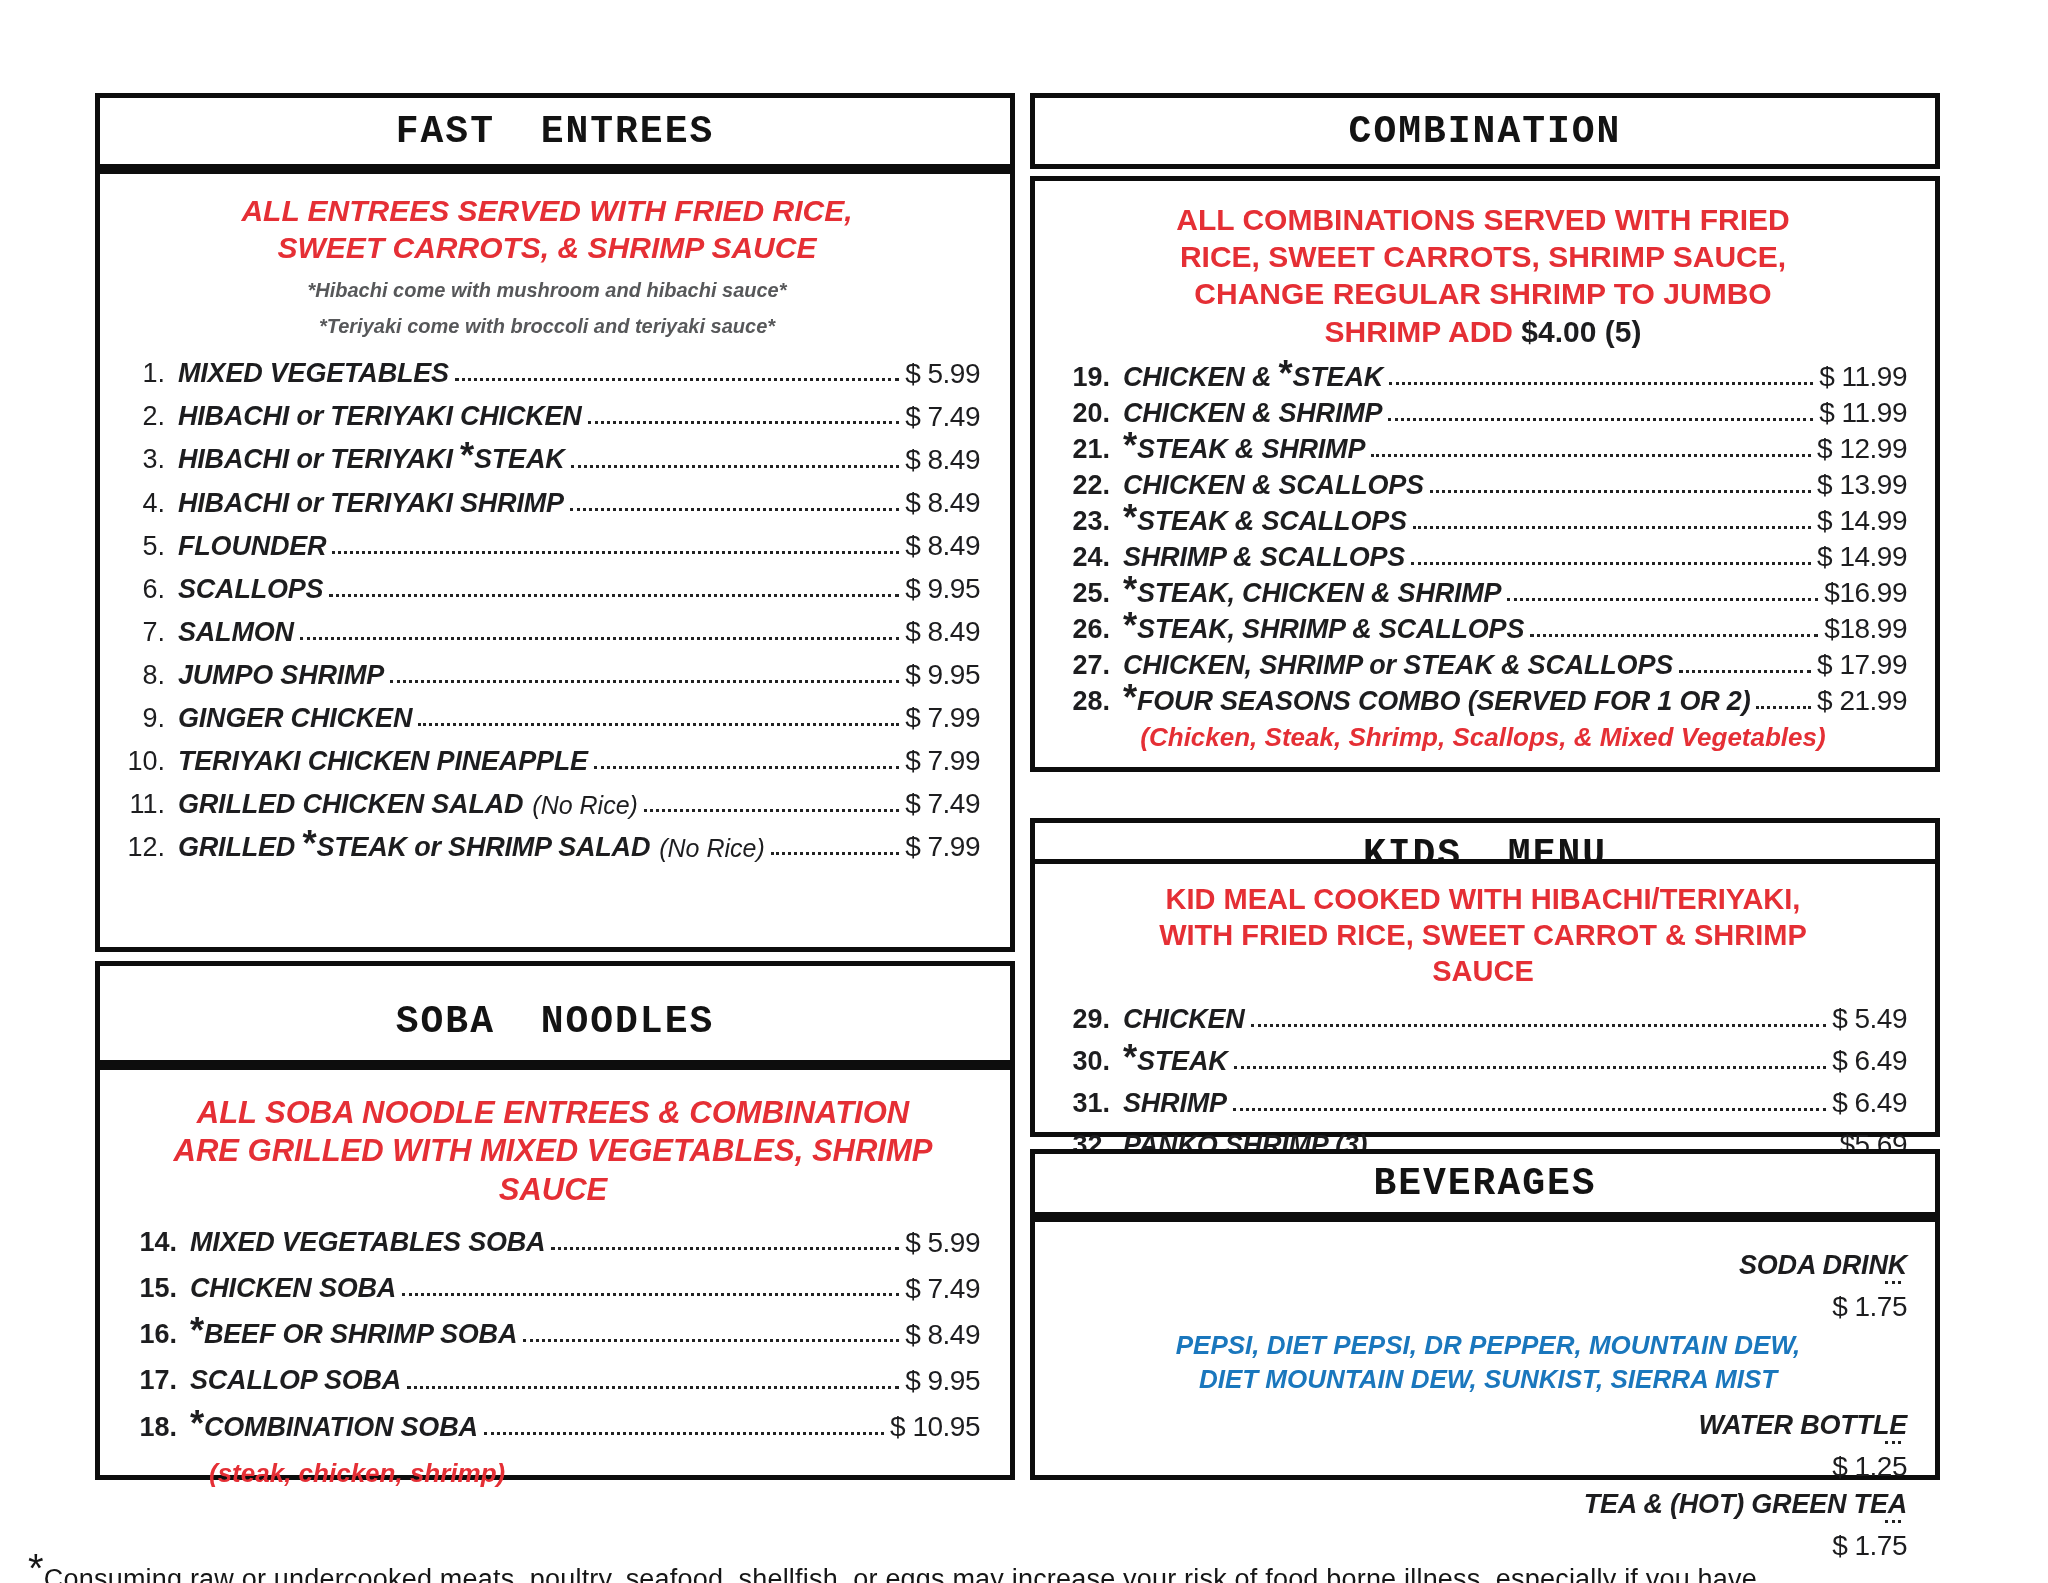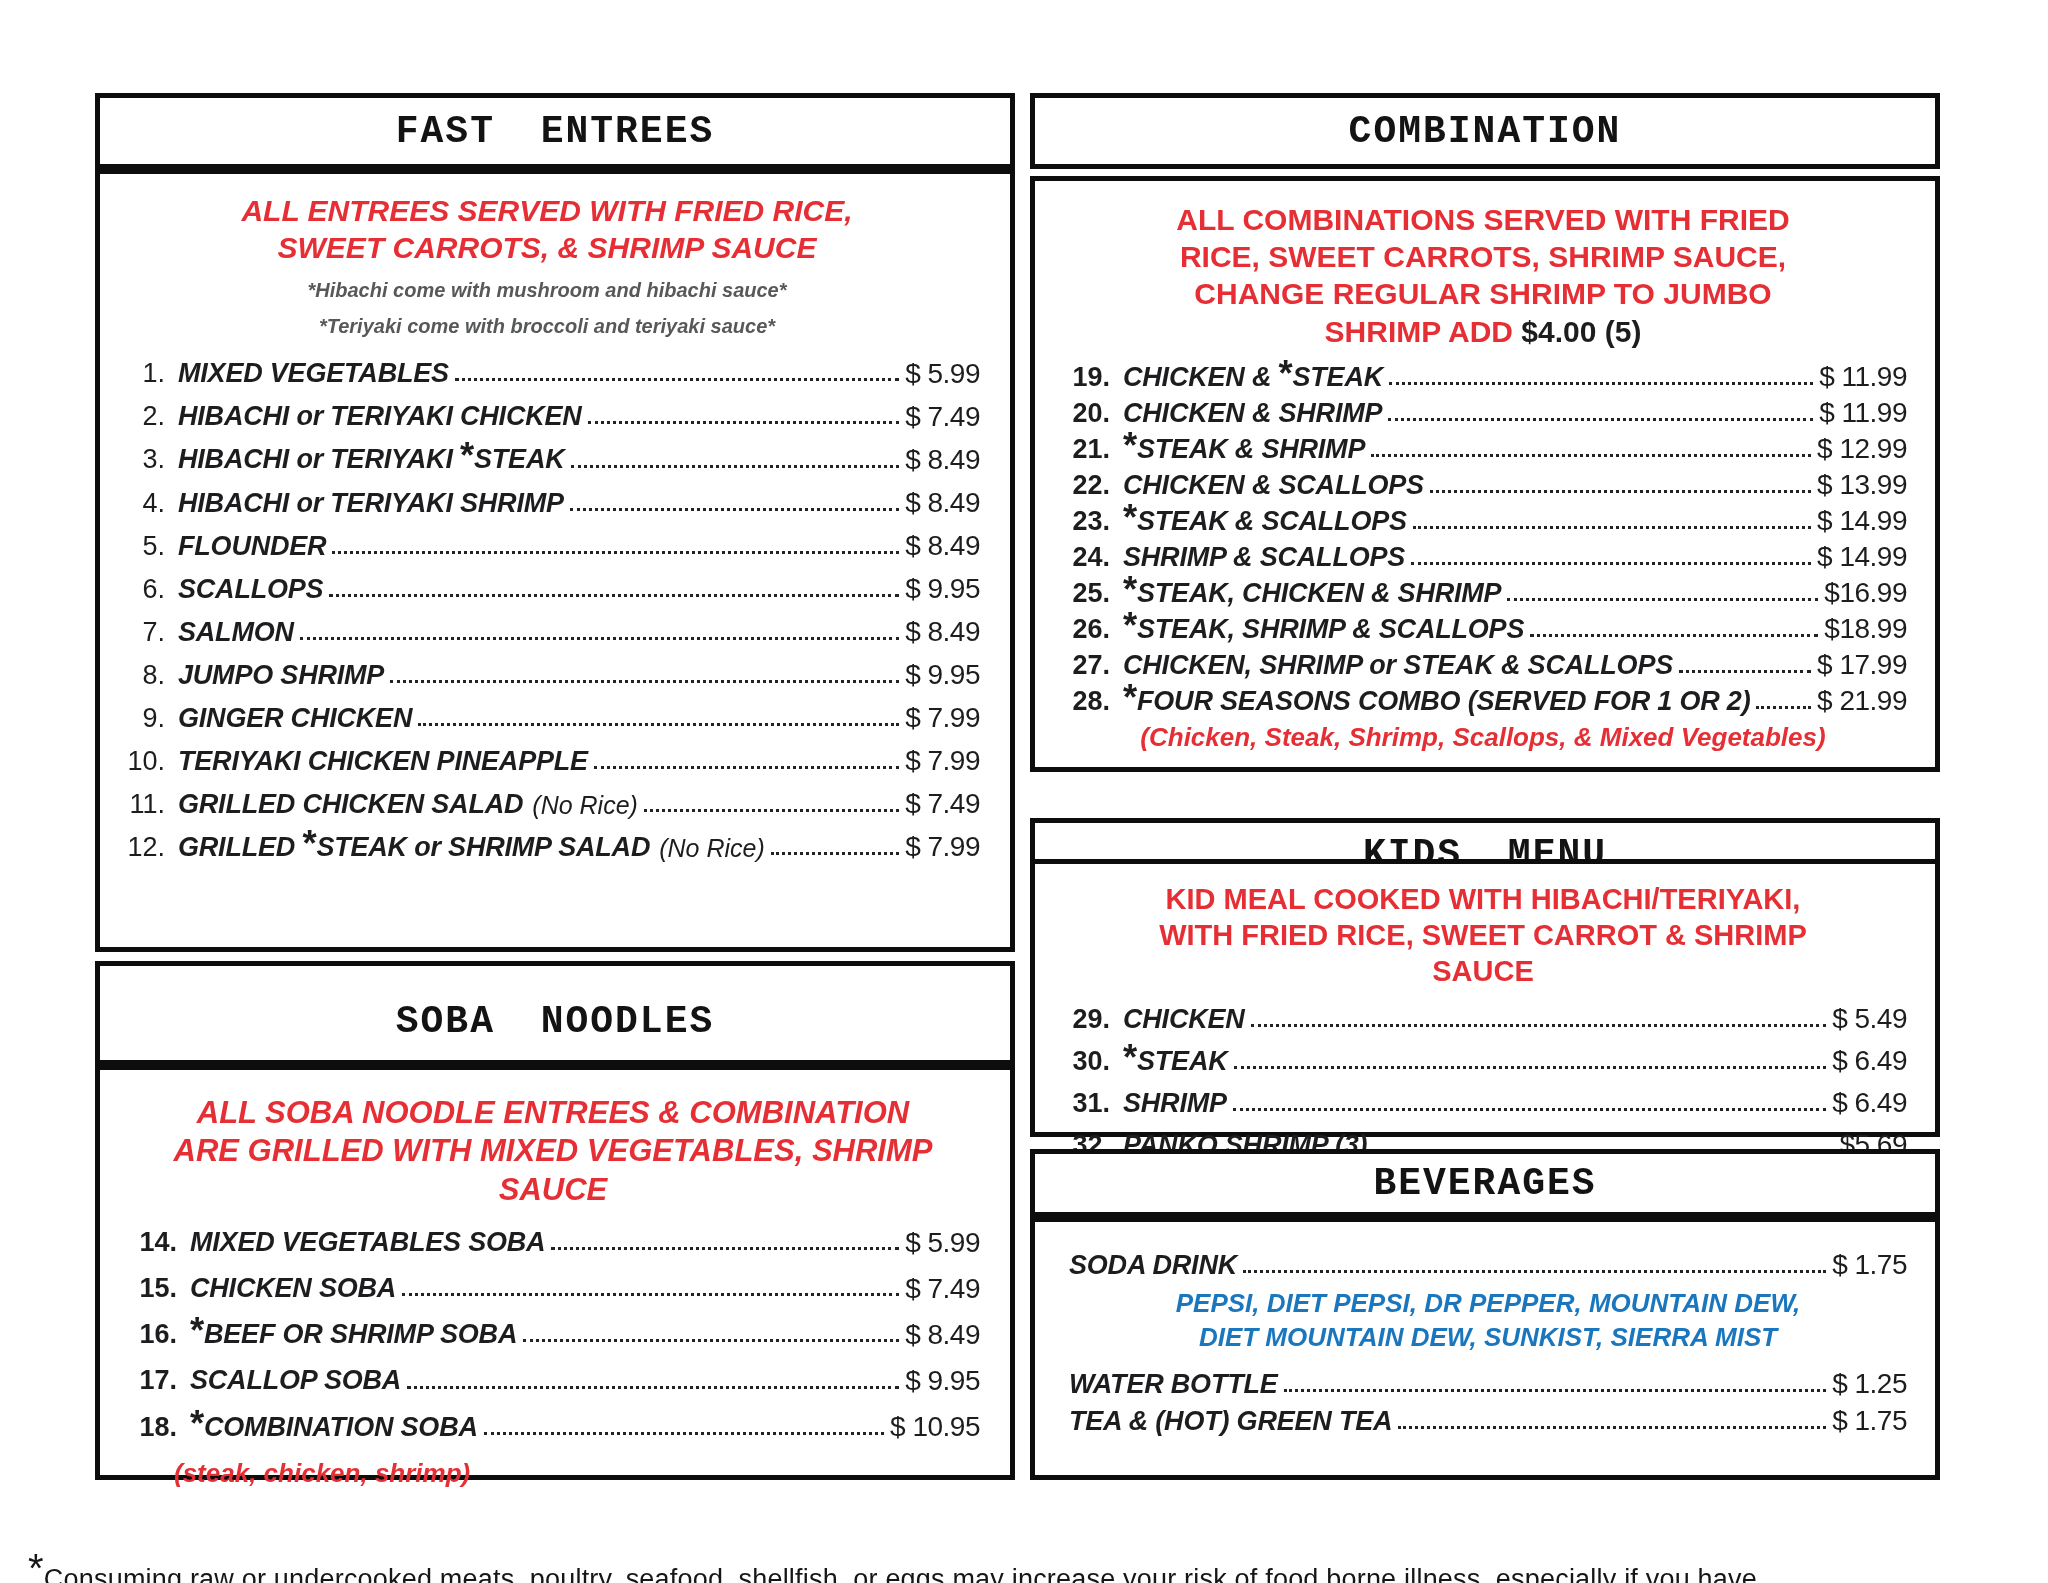--- a/index.html
+++ b/index.html
@@ -83,21 +83,21 @@
   }
   .price{
     font-weight:500;font-size:28px;line-height:1.1;
     letter-spacing:-0.5px;white-space:nowrap;
   }
   .subnote{
     color:var(--red);
     font-weight:700;font-style:italic;
     font-size:26px;margin-top:2px;
   }
-  .subnote.indent{margin-left:48px;}
+  .subnote.indent{margin-left:83px;}
   .subnote.center{text-align:center;}
   .blue-note{
     color:var(--blue);
     font-weight:700;font-style:italic;
     text-align:center;
     font-size:26px;line-height:1.3;
     margin:6px 0 14px 0;
   }
   .ast{
     font-style:normal;
@@ -119,21 +119,21 @@
   #soba-body{padding:24px 30px 0 26px;}
   #comb-body{padding:20px 28px 0 24px;}
   #comb-body .menu-list{margin-top:12px;}
   #comb-body .menu-row{margin-bottom:5px;}
   #kids-body{padding:18px 28px 0 24px;}
   #kids-body .menu-list{margin-top:14px;}
   #kids-body .menu-row{margin-bottom:11px;}
   #soba-body .menu-list{margin-top:18px;}
   #soba-body .menu-row{margin-bottom:15px;}
   #bev-body{padding:28px 28px 0 34px;}
-  #bev-body .menu-row{margin-bottom:6px;}
+  #bev-body .menu-row{margin-bottom:6px;flex-direction:column;}
   #fast-body .intro{max-width:620px;}
   #soba-body .intro{max-width:770px;font-size:31px;}
   #comb-body .intro{max-width:700px;}
   #kids-body .intro{max-width:700px;font-size:29px;}
 </style>
 </head>
 <body>
 
 <div id="menu-page">
 

